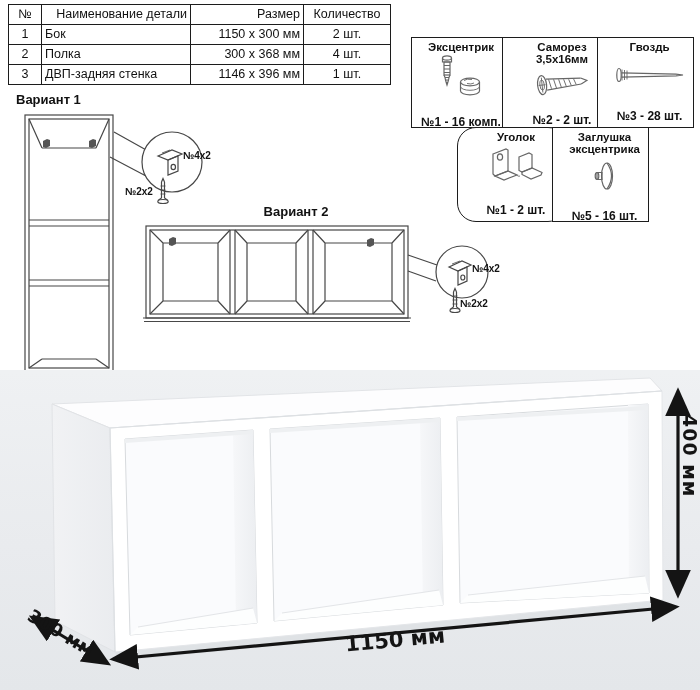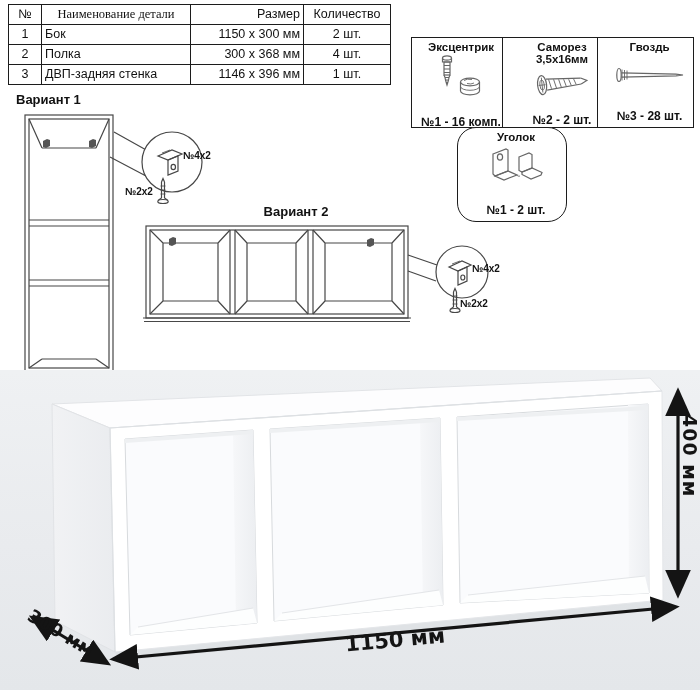--- a/index.html
+++ b/index.html
@@ -6,21 +6,21 @@
   body{width:700px;height:690px;background:#ffffff;font-family:"Liberation Sans",sans-serif;color:#111;position:relative;overflow:hidden;}
   .canvas{position:absolute;left:0;top:0;width:700px;height:690px;}
 
   
   table.parts{position:absolute;left:8px;top:4px;border-collapse:collapse;table-layout:fixed;background:#fff;}
   table.parts th,table.parts td{border:1px solid #1c1c1c;font-size:12.5px;font-weight:400;height:19px;line-height:19px;padding:0 3px;white-space:nowrap;overflow:hidden;}
   .c-num{width:26px;text-align:center;}
   .c-name{width:142px;text-align:left;}
   .c-size{width:106px;text-align:right;}
   .c-qty{width:80px;text-align:center;}
-  table.parts th.c-name{text-align:center;font-family:Liberation Serif, serif;}
+  table.parts th.c-name{text-align:right;}
 
   
   .hw{position:absolute;background:#fff;border:1px solid #1c1c1c;display:flex;flex-direction:column;align-items:center;justify-content:space-between;padding:3px 1px 4px 9px;box-sizing:border-box;}
   #hw1{left:411px;top:37px;width:92px;height:91px;}
   #hw2{left:502px;top:37px;width:112px;height:91px;}
   #hw3{left:597px;top:37px;width:97px;height:91px;}
   #hw4{left:457px;top:127px;width:110px;height:95px;border-radius:19px;}
   #hw5{left:552px;top:127px;width:97px;height:95px;}
   .hw-name{font-weight:700;font-size:11.5px;line-height:12px;text-align:center;}
   .hw-count{font-weight:700;font-size:12px;text-align:center;margin-top:12px;}
@@ -131,20 +131,31 @@
       <path d="M7,10 L20,5 L22,6 V27 L9,32 L7,30 Z"></path>
       <ellipse cx="14" cy="13" rx="2.6" ry="3.2"></ellipse>
       <path d="M9,32 L22,27 L31,31 L18,36 Z"></path>
       <path d="M33,13 L43,9 L46,10.5 V24 L36,28 L33,26.5 Z"></path>
       <path d="M36,28 L46,24 L56,28.5 L55,31 L45,35 L36,30.5 Z"></path>
       <path d="M31,31 a2,1.5 0 0 0 3,1" stroke-width="0.9"></path>
     </svg>
     <div class="hw-count">№1 - 2 шт.</div>
   </div>
 
+  <div class="hw" id="hw5">
+    <div class="hw-name">Заглушка</div>
+    <div class="hw-name">эксцентрика</div>
+    <svg class="hw-icon" width="40" height="42" viewBox="0 0 40 42" fill="none" stroke="#666" stroke-width="1.2">
+      <ellipse cx="22" cy="21" rx="5.5" ry="13"></ellipse>
+      <path d="M22,8 q9,13 0,26"></path>
+      <path d="M12,17.5 h5 v7 h-5 z"></path>
+      <ellipse cx="12" cy="21" rx="1.8" ry="3.5"></ellipse>
+    </svg>
+    <div class="hw-count">№5 - 16 шт.</div>
+  </div>
 
   <div class="v-label" id="v1-label">Вариант 1</div>
   <svg class="line-art" id="v1-svg" width="220" height="266" viewBox="0 0 220 266" fill="none" stroke="#474747" stroke-width="1.2">
     <rect x="10" y="5" width="88" height="257"></rect>
     <rect x="14" y="9" width="80" height="249"></rect>
     <path d="M14,9 L27,38 M94,9 L81,38 M27,38 H81"></path>
     <path d="M14,110 H94 M14,116 H94"></path>
     <path d="M14,170 H94 M14,176 H94"></path>
     <path d="M14,258 L27,249 M94,258 L81,249 M27,249 H81"></path>
     <g fill="#555" stroke="none">

